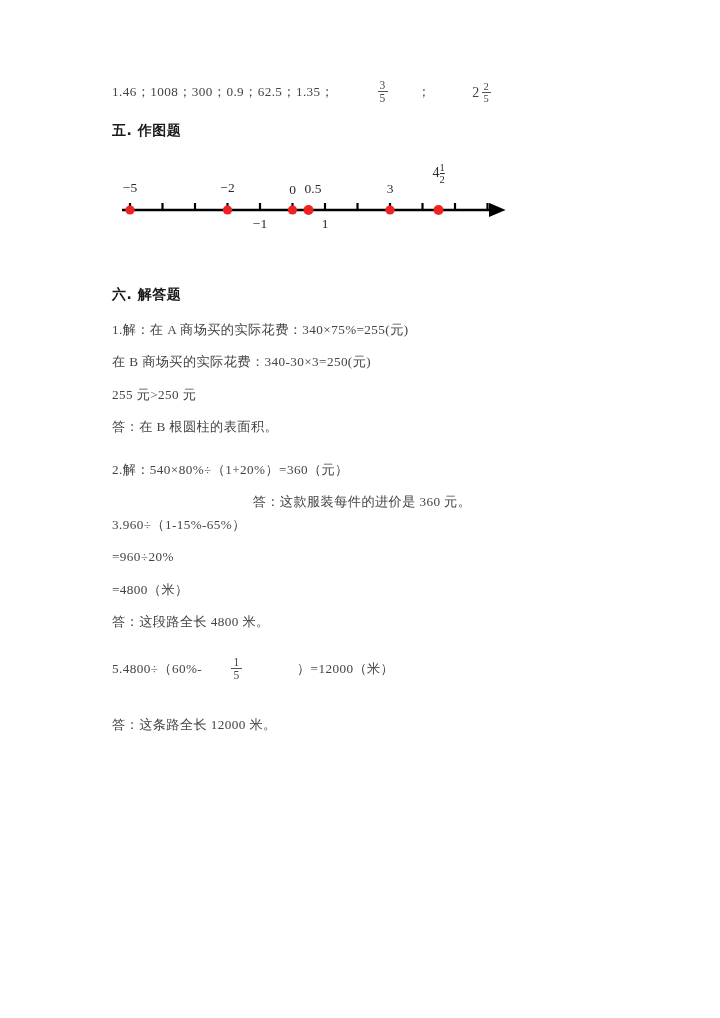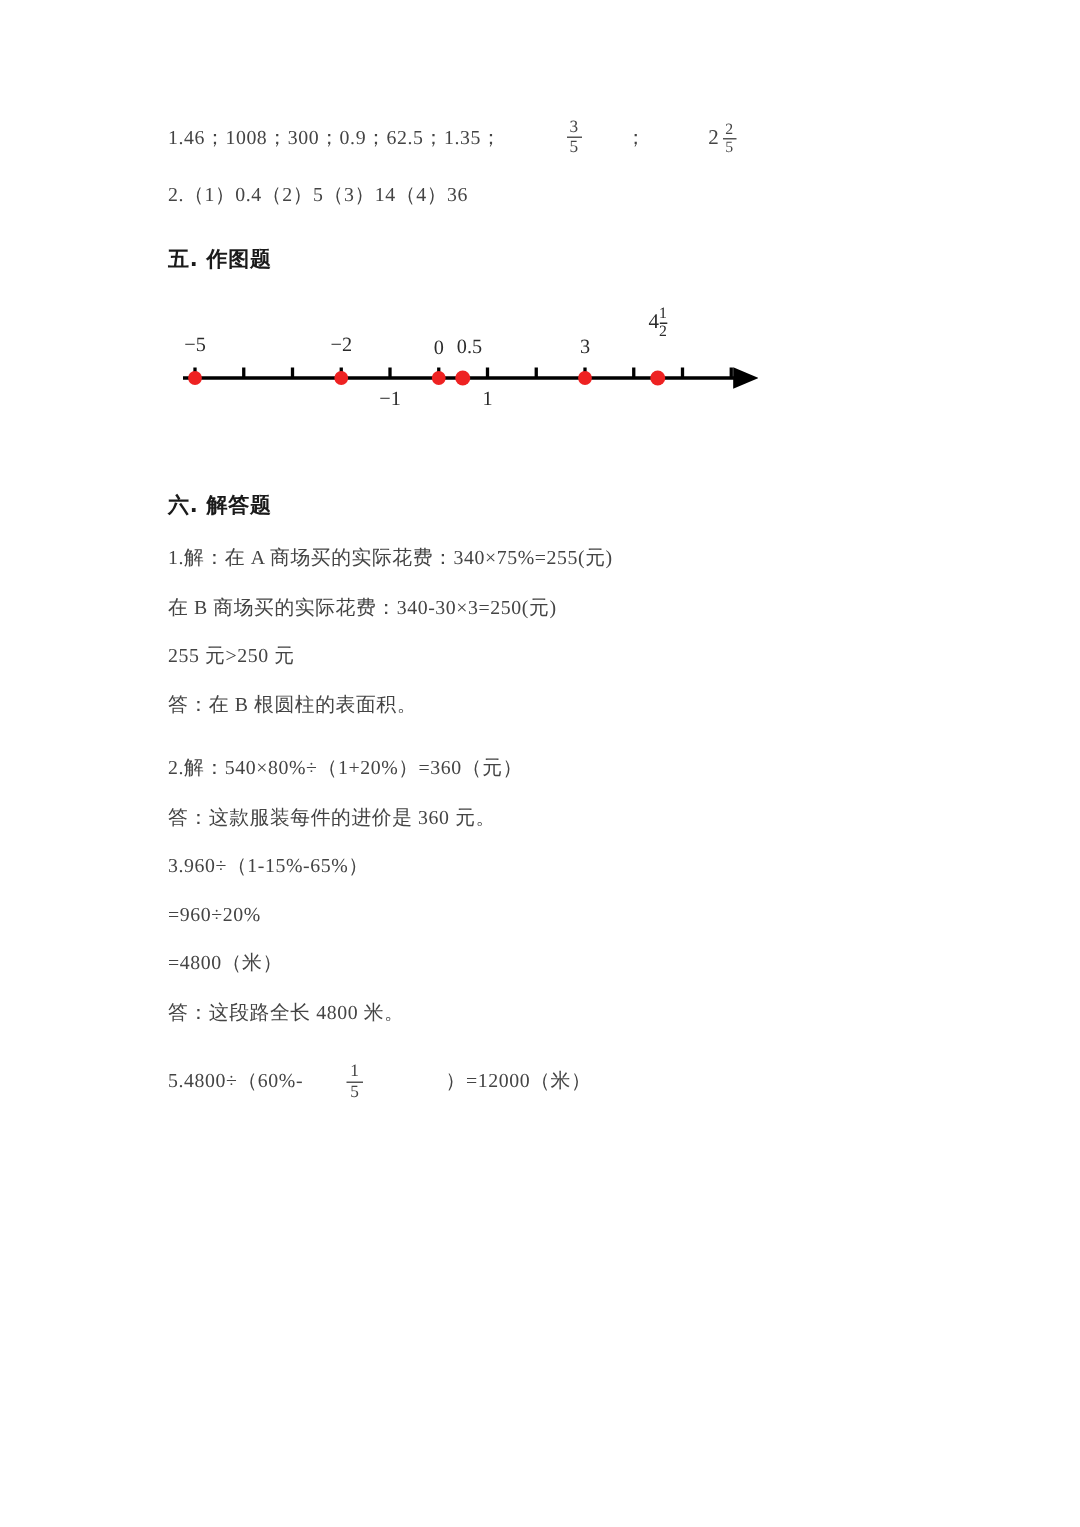--- a/index.html
+++ b/index.html
@@ -37,21 +37,21 @@
   }
   .line.wrap { white-space: normal; }
   .sec-head {
     font-family: "DejaVu Sans", "Liberation Sans", sans-serif;
     font-size: 14px;
     font-weight: bold;
     color: #1a1a1a;
     letter-spacing: 0.5px;
     margin-bottom: 18px;
   }
-  .tight { margin-bottom: 16px; }
+  .tight { margin-bottom: 6px; text-align: center; }
   .gap-lg { margin-bottom: 26px; }
   .gap-xl { margin-bottom: 34px; }
 
   
   .frac {
     display: inline-block;
     vertical-align: middle;
     text-align: center;
     font-size: 11.5px;
     line-height: 1.08;
@@ -111,21 +111,20 @@
         <span class="den">5</span>
       </span>
       <span class="spacer-sm"></span>
       <span>；</span>
       <span class="spacer-md"></span>
       <span class="mixed">
         <span class="whole">2</span><span class="frac"><span class="num">2</span><span class="den">5</span></span>
       </span>
     </div>
 
-    <div class="line gap-lg">2.（1）0.4（2）5（3）14（4）36</div>
 
     <div class="sec-head">五. 作图题</div>
 
     <div class="numline-wrap">
       <svg class="numline-svg" width="400" height="88" viewBox="0 0 400 88">
         <defs>
           <marker id="arrowhead" markerWidth="7" markerHeight="7" refX="0.5" refY="3" orient="auto">
             <polygon points="0 0, 7 3, 0 6" fill="#000000"></polygon>
           </marker>
         </defs>
@@ -188,15 +187,16 @@
       <span>5.4800÷（60%-</span>
       <span class="spacer-sm"></span>
       <span class="frac">
         <span class="num">1</span>
         <span class="den">5</span>
       </span>
       <span class="spacer-lg"></span>
       <span>）=12000（米）</span>
     </div>
 
+    <div class="line">答：这条路全长 12000 米。</div>
 
   </div>
 </div>
 
 </body></html>

